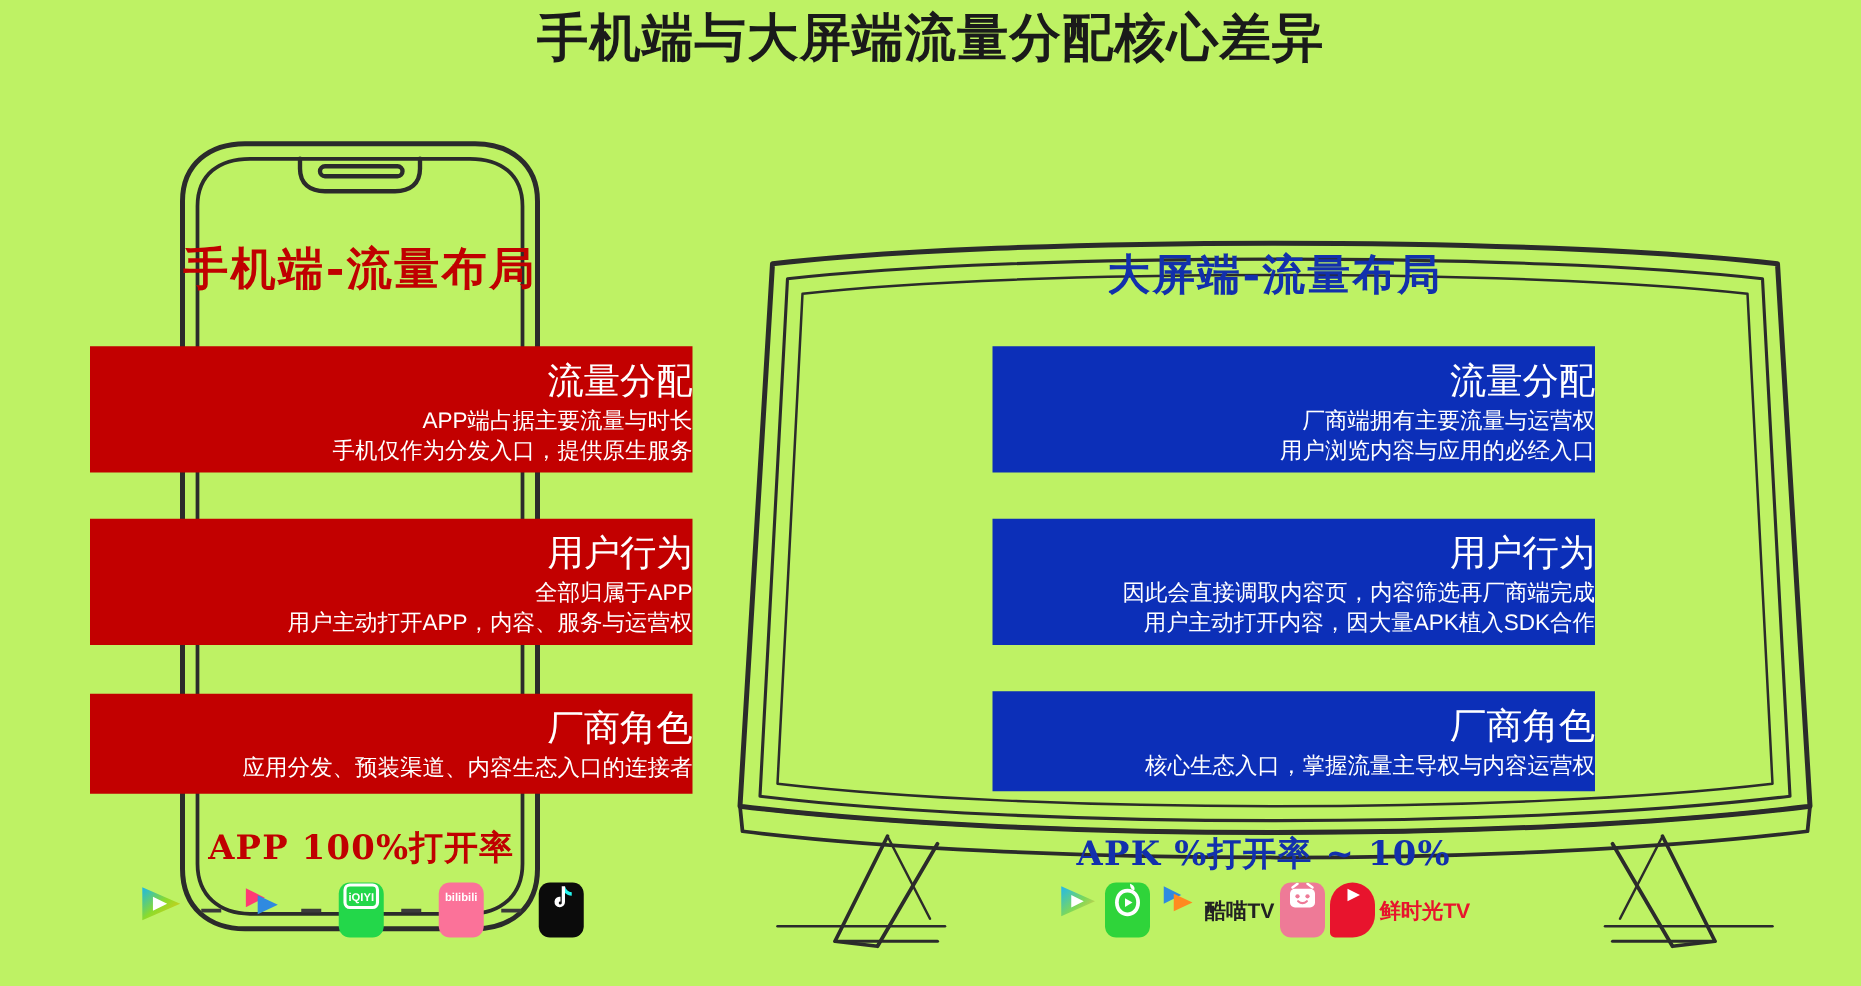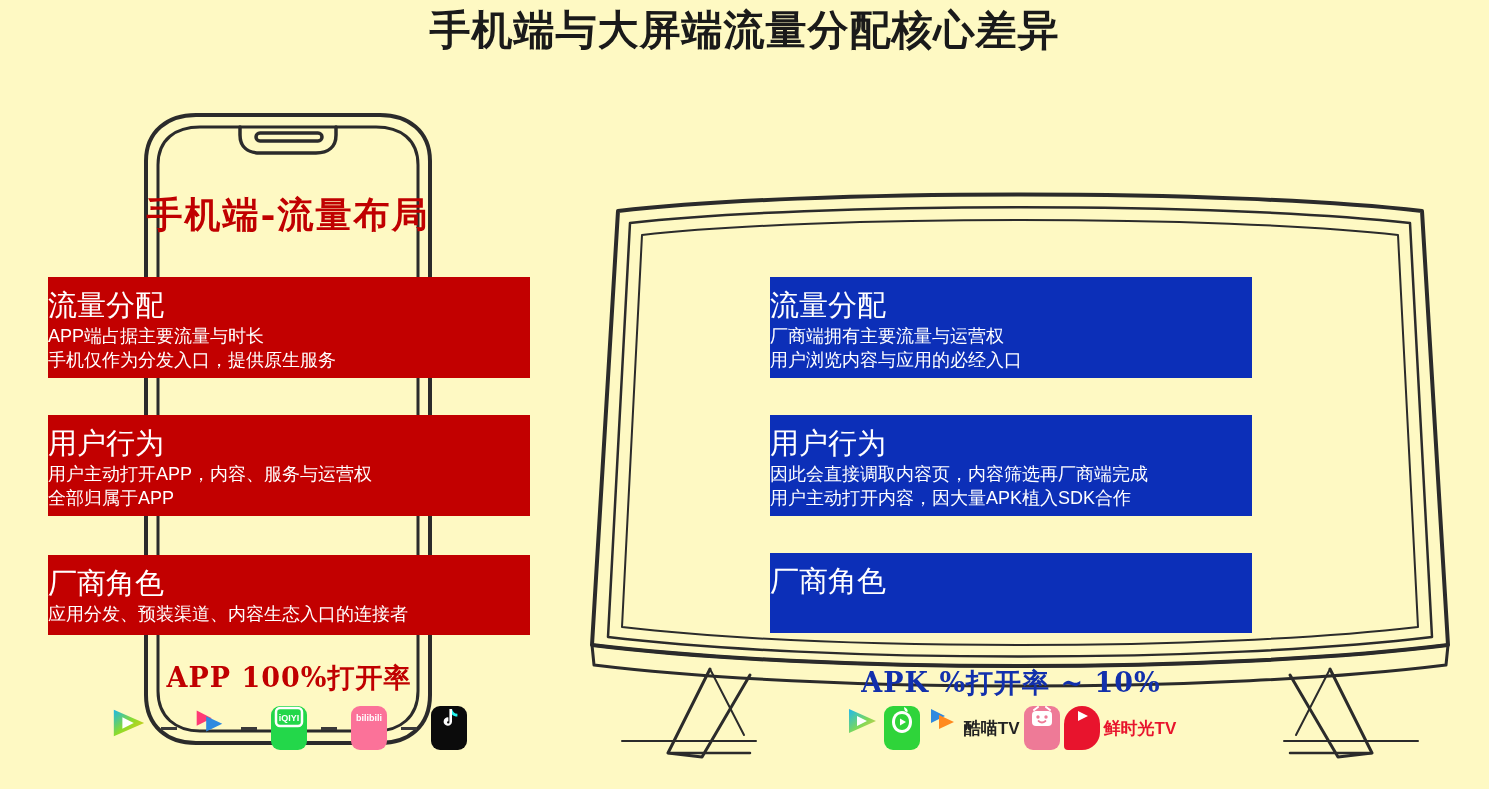--- a/index.html
+++ b/index.html
@@ -2,21 +2,21 @@
 <html><head>
 <meta charset="utf-8">
 <style>
   * { box-sizing: border-box; margin: 0; padding: 0; }
   html, body {
     width: 1489px; height: 789px;
     background: #ffffff;
     font-family: "Liberation Sans", "DejaVu Sans", sans-serif;
     overflow: hidden;
   }
-  #root { position: relative; width: 1489px; height: 789px; background:#fef9c3; }
+  #root { position: relative; width: 1489px; height: 789px; background:#bef264; }
 
   
   .page-title {
     position: absolute; top: 2px; left: 0; width: 1489px;
     text-align: center;
     font-family: "DejaVu Sans", "Liberation Sans", sans-serif;
     font-size: 41px; font-weight: 900; color: #1a1a1a;
     letter-spacing: 1px;
     line-height: 56px;
   }
@@ -43,22 +43,23 @@
   #tv-header {
     left: 0; top: 22px; width: 920px;
     font-size: 34px; color: #1230ac;
     letter-spacing: 2px;
   }
 
   
   .card {
     position: absolute;
     color: #ffffff;
-    text-align: left;
+    text-align: right;
     padding-top: 9px;
+    margin-left: 24px;
   }
   .card-title {
     font-size: 29px; font-weight: 400; line-height: 38px;
     font-family: "Liberation Sans", "DejaVu Sans", sans-serif;
   }
   .card-line {
     font-size: 18px; font-weight: 400; line-height: 24px;
     font-family: "Liberation Sans", "DejaVu Sans", sans-serif;
   }
   .card.red  { background: #c20000; }
@@ -146,22 +147,22 @@
     <div class="section-header" id="phone-header">手机端-流量布局</div>
 
     <div class="card red pc" id="p-card-0">
       <div class="card-title">流量分配</div>
       <div class="card-line">APP端占据主要流量与时长</div>
       <div class="card-line">手机仅作为分发入口，提供原生服务</div>
     </div>
 
     <div class="card red pc" id="p-card-1">
       <div class="card-title">用户行为</div>
+      <div class="card-line">全部归属于APP</div>
       <div class="card-line">用户主动打开APP，内容、服务与运营权</div>
-      <div class="card-line">全部归属于APP</div>
     </div>
 
     <div class="card red pc" id="p-card-2">
       <div class="card-title">厂商角色</div>
       <div class="card-line">应用分发、预装渠道、内容生态入口的连接者</div>
     </div>
 
     <div class="footer-text" id="phone-footer-text">APP 100%打开率</div>
 
     <div class="logo-row" id="phone-logo-row">
@@ -249,35 +250,37 @@
         <path d="M108 578 L190 578" stroke-width="2.5"></path>
         <path d="M62 566 L196 566" stroke-width="2"></path>
 
         <path d="M770 494 L812 578 L778 582 L730 500" stroke-width="3"></path>
         <path d="M770 494 L736 560" stroke-width="2"></path>
         <path d="M730 578 L812 578" stroke-width="2.5"></path>
         <path d="M724 566 L858 566" stroke-width="2"></path>
       </g>
     </svg>
 
+    <div class="section-header" id="tv-header">大屏端-流量布局</div>
 
     <div class="card blue tc" id="t-card-0">
       <div class="card-title">流量分配</div>
       <div class="card-line">厂商端拥有主要流量与运营权</div>
       <div class="card-line">用户浏览内容与应用的必经入口</div>
     </div>
 
     <div class="card blue tc" id="t-card-1">
       <div class="card-title">用户行为</div>
       <div class="card-line">因此会直接调取内容页，内容筛选再厂商端完成</div>
       <div class="card-line">用户主动打开内容，因大量APK植入SDK合作</div>
     </div>
 
     <div class="card blue tc" id="t-card-2">
       <div class="card-title">厂商角色</div>
+      <div class="card-line">核心生态入口，掌握流量主导权与内容运营权</div>
     </div>
 
     <div class="footer-text" id="tv-footer-text">APK %打开率 ~ 10%</div>
 
     <div class="logo-row" id="tv-logo-row">
 
       <div class="logo-item">
         <span class="logo-mark plain">
           <svg width="34" height="30" viewBox="0 0 34 30">
             <defs>

